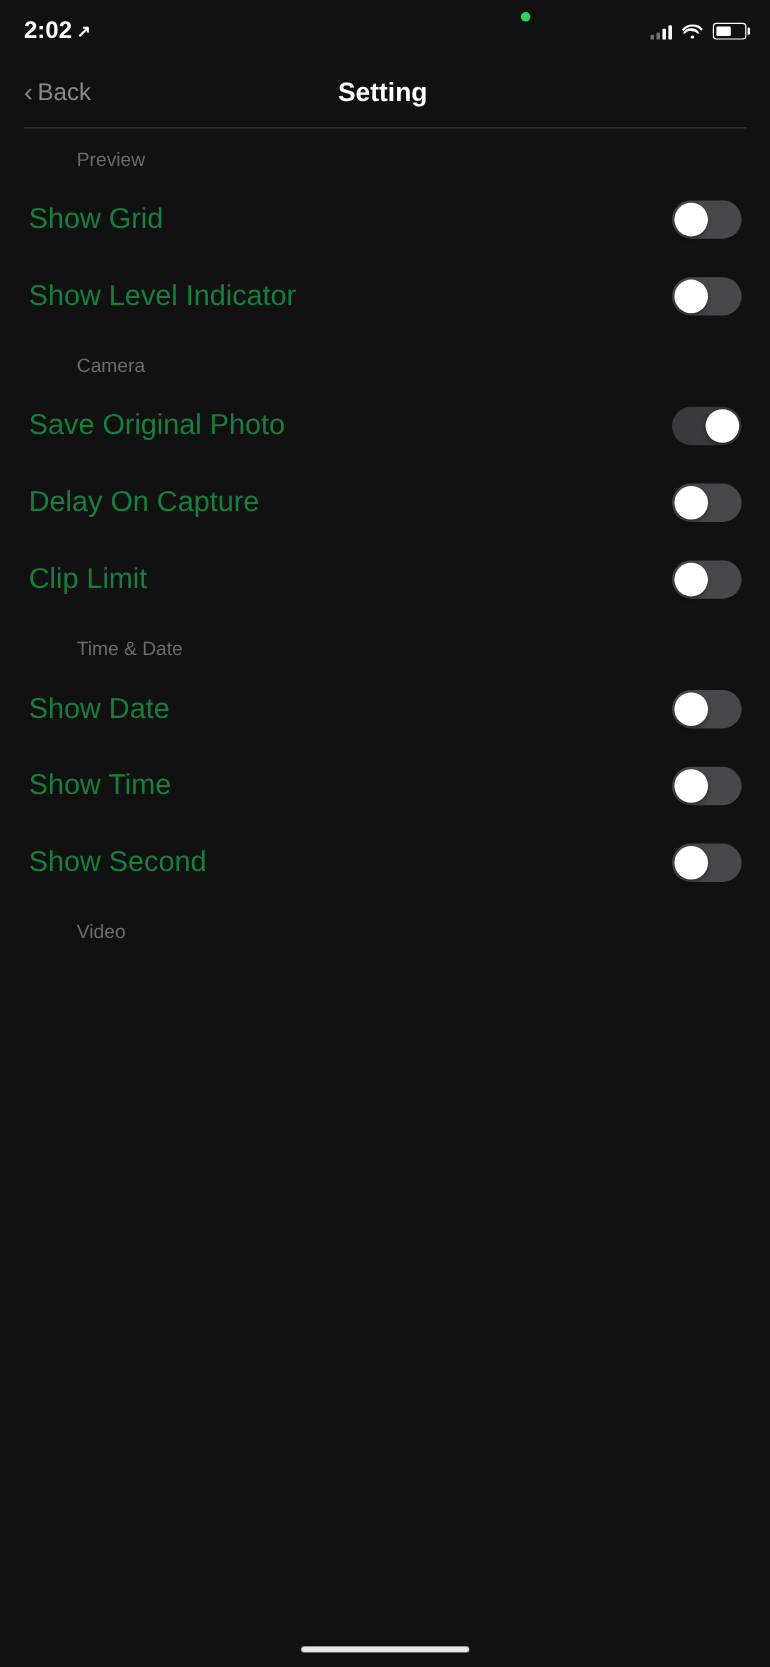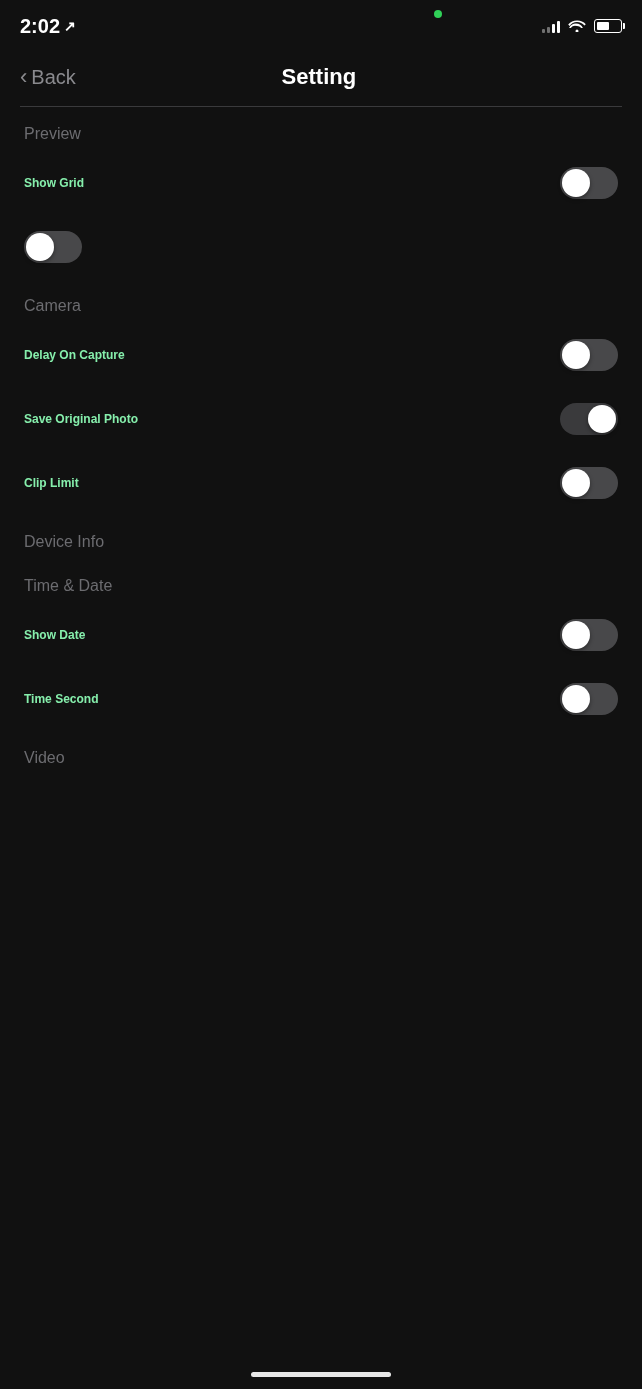--- a/index.html
+++ b/index.html
@@ -151,34 +151,35 @@
       background: #3a3a3c;
       margin: 0 20px;
     }
 
     
     .section-header {
       padding: 18px 24px 8px 24px;
       font-size: 16px;
       color: #6c6c70;
       font-weight: 400;
+      margin-left: 40px;
     }
 
     
     .setting-row {
       display: flex;
       justify-content: space-between;
       align-items: center;
       padding: 16px 24px;
     }
 
     .setting-label {
-      font-size: 12px;
-      color: #86efac;
-      font-weight: 700;
+      font-size: 24px;
+      color: #15803d;
+      font-weight: 400;
     }
 
     
     .toggle {
       width: 58px;
       height: 32px;
       border-radius: 16px;
       position: relative;
       cursor: pointer;
       flex-shrink: 0;
@@ -319,70 +320,76 @@
   <div class="section-header">Preview</div>
 
   <div class="setting-row">
     <span class="setting-label">Show Grid</span>
     <div class="toggle off">
       <div class="toggle-thumb"></div>
     </div>
   </div>
 
   <div class="setting-row">
+    <span class="setting-label">Show Level Indicator</span>
     <div class="toggle off">
       <div class="toggle-thumb"></div>
     </div>
   </div>
 </div>
 
 <div>
   <div class="section-header">Camera</div>
-
-  <div class="setting-row">
-    <span class="setting-label">Delay On Capture</span>
-    <div class="toggle off">
-      <div class="toggle-thumb"></div>
-    </div>
-  </div>
 
   <div class="setting-row">
     <span class="setting-label">Save Original Photo</span>
     <div class="toggle active-on" style="background:#3a3a3c;">
       <div class="toggle-thumb" style="left:28px;"></div>
     </div>
   </div>
 
   <div class="setting-row">
+    <span class="setting-label">Delay On Capture</span>
+    <div class="toggle off">
+      <div class="toggle-thumb"></div>
+    </div>
+  </div>
+
+  <div class="setting-row">
     <span class="setting-label">Clip Limit</span>
     <div class="toggle off">
       <div class="toggle-thumb"></div>
     </div>
   </div>
 
 </div>
 
 <div>
-  <div class="section-header">Device Info</div>
 
 </div>
 
 <div>
   <div class="section-header">Time &amp; Date</div>
 
   <div class="setting-row">
     <span class="setting-label">Show Date</span>
     <div class="toggle off">
       <div class="toggle-thumb"></div>
     </div>
   </div>
 
-
-  <div class="setting-row">
-    <span class="setting-label">Time Second</span>
+  <div class="setting-row">
+    <span class="setting-label">Show Time</span>
+    <div class="toggle off">
+      <div class="toggle-thumb"></div>
+    </div>
+  </div>
+
+  <div class="setting-row">
+    <span class="setting-label">Show Second</span>
     <div class="toggle off">
       <div class="toggle-thumb"></div>
     </div>
   </div>
 </div>
 
 <div>
   <div class="section-header">Video</div>
 
 </div>

